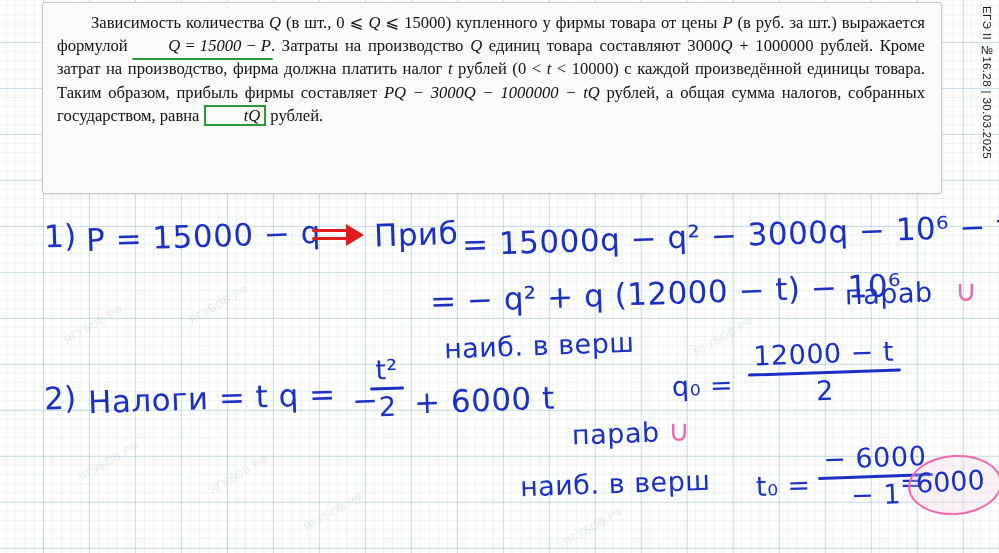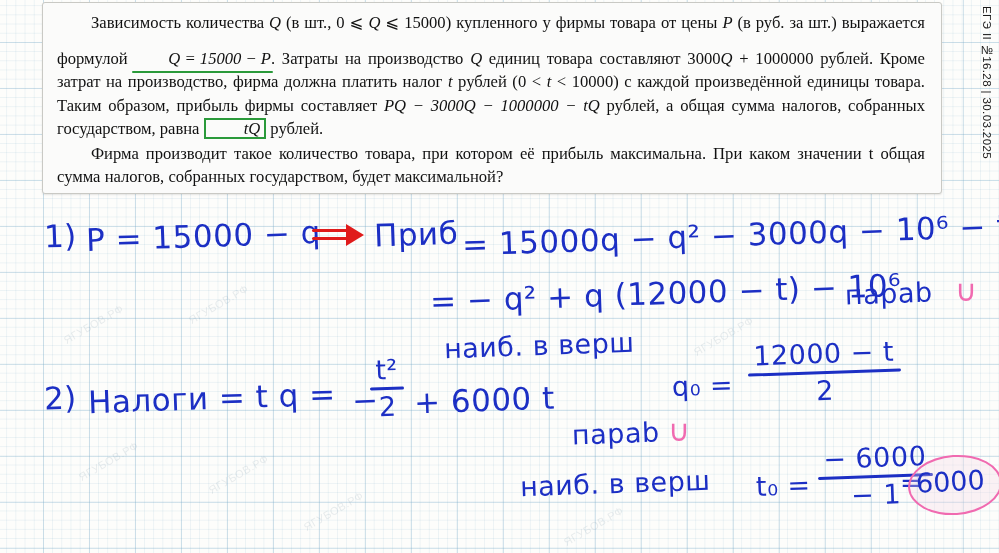--- a/index.html
+++ b/index.html
@@ -64,21 +64,21 @@
   #task-text {
     font-size: 16.6px;
     line-height: 1.40;
     color: #111111;
     text-align: justify;
     text-indent: 34px;
     margin: 0;
   }
   #task-text .p2 { text-indent: 34px; display: block; margin-top: 2px; }
   .math { font-family: "Liberation Serif", serif; font-style: italic; }
-  .nowrap { white-space: nowrap; margin-top: 13px; }
+  .nowrap { white-space: nowrap; }
 
   
   .green-underline {
     position: relative;
     display: inline-block;
   }
   .green-underline::after {
     content: "";
     position: absolute;
     left: -2px;
@@ -215,21 +215,20 @@
     <div class="watermark" style="left: 300px; top: 505px;">ЯГУБОВ.РФ</div>
     <div class="watermark" style="left: 75px; top: 455px;">ЯГУБОВ.РФ</div>
     <div class="watermark" style="left: 205px; top: 468px;">ЯГУБОВ.РФ</div>
     <div class="watermark" style="left: 560px; top: 520px;">ЯГУБОВ.РФ</div>
     <div class="watermark" style="left: 690px; top: 330px;">ЯГУБОВ.РФ</div>
   </div>
 
 <div id="task-card">
   <div id="task-text">
     <span>Зависимость количества </span><span class="math">Q</span><span> (в шт., 0 ⩽ </span><span class="math">Q</span><span> ⩽ 15000) купленного у фирмы товара от цены </span><span class="math">P</span><span> (в руб. за шт.) выражается формулой </span><span class="math green-underline nowrap">Q = 15000 − P</span><span>. Затраты на производство </span><span class="math">Q</span><span> единиц товара составляют 3000</span><span class="math">Q</span><span> + 1000000 рублей. Кроме затрат на производство, фирма должна платить налог </span><span class="math">t</span><span> рублей (0 &lt; </span><span class="math">t</span><span> &lt; 10000) с каждой произведённой единицы товара. Таким образом, прибыль фирмы составляет </span><span class="math nowrap">PQ − 3000Q − 1000000 − tQ</span><span> рублей, а общая сумма налогов, собранных государством, равна </span><span class="math green-box">tQ</span><span> рублей.</span>
-    <span class="p2">Фирма производит такое количество товара, при котором её прибыль максимальна. При каком значении t общая сумма налогов, собранных государством, будет максимальной?</span>
   </div>
 </div>
 
 <div id="source-label">ЕГЭ II №16.28 | 30.03.2025</div>
 
 <div class="hand sz-lg" style="left:44px; top:218px;">1)</div>
 <div class="hand sz-lg" style="left:86px; top:218px;">P = 15000 − q</div>
 
 <div id="red-arrow">
   <span class="shaftA"></span>

